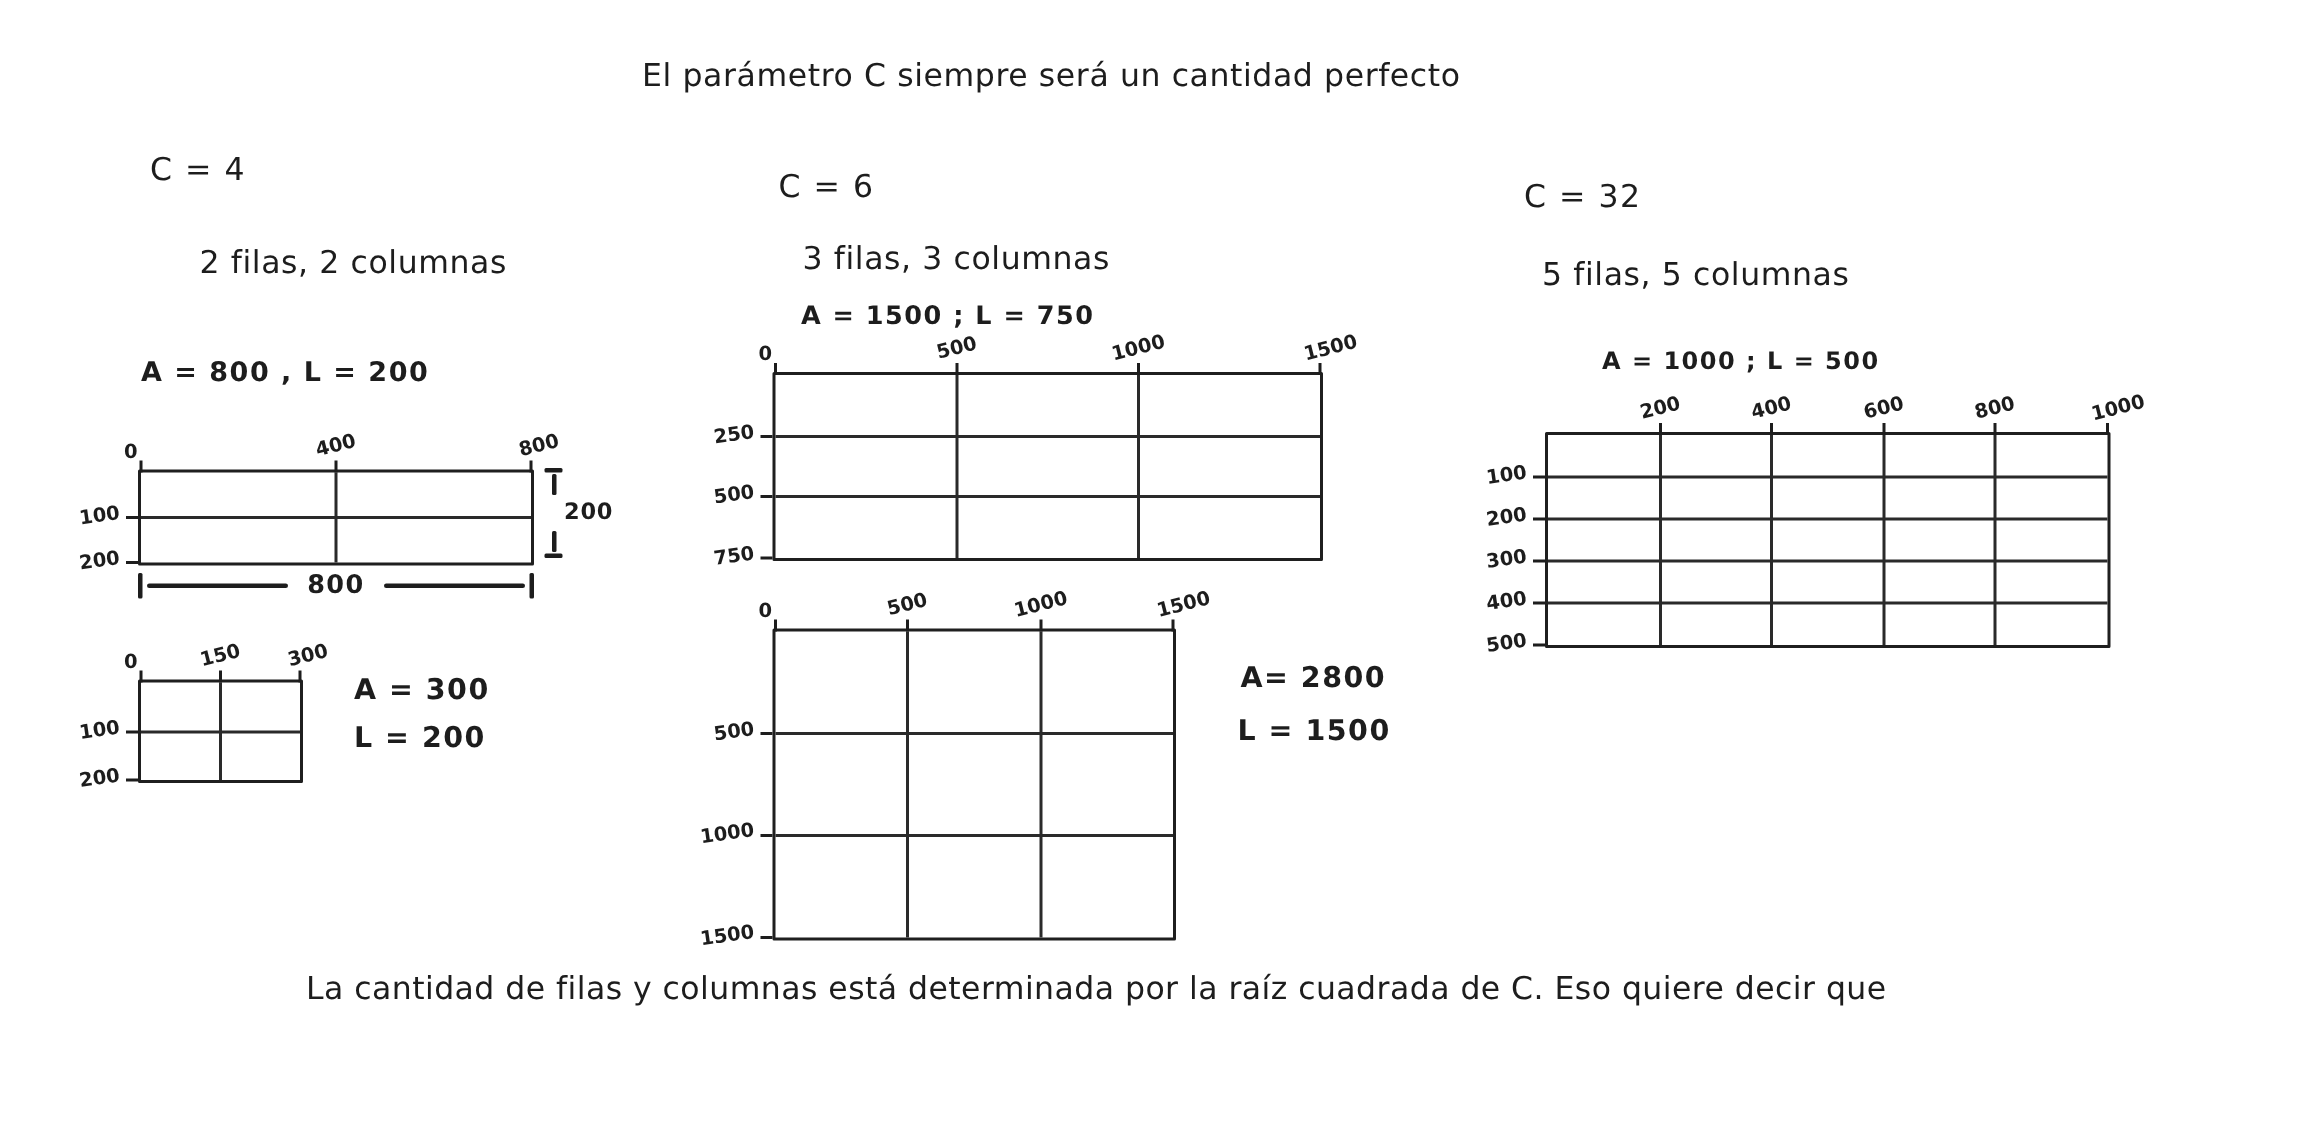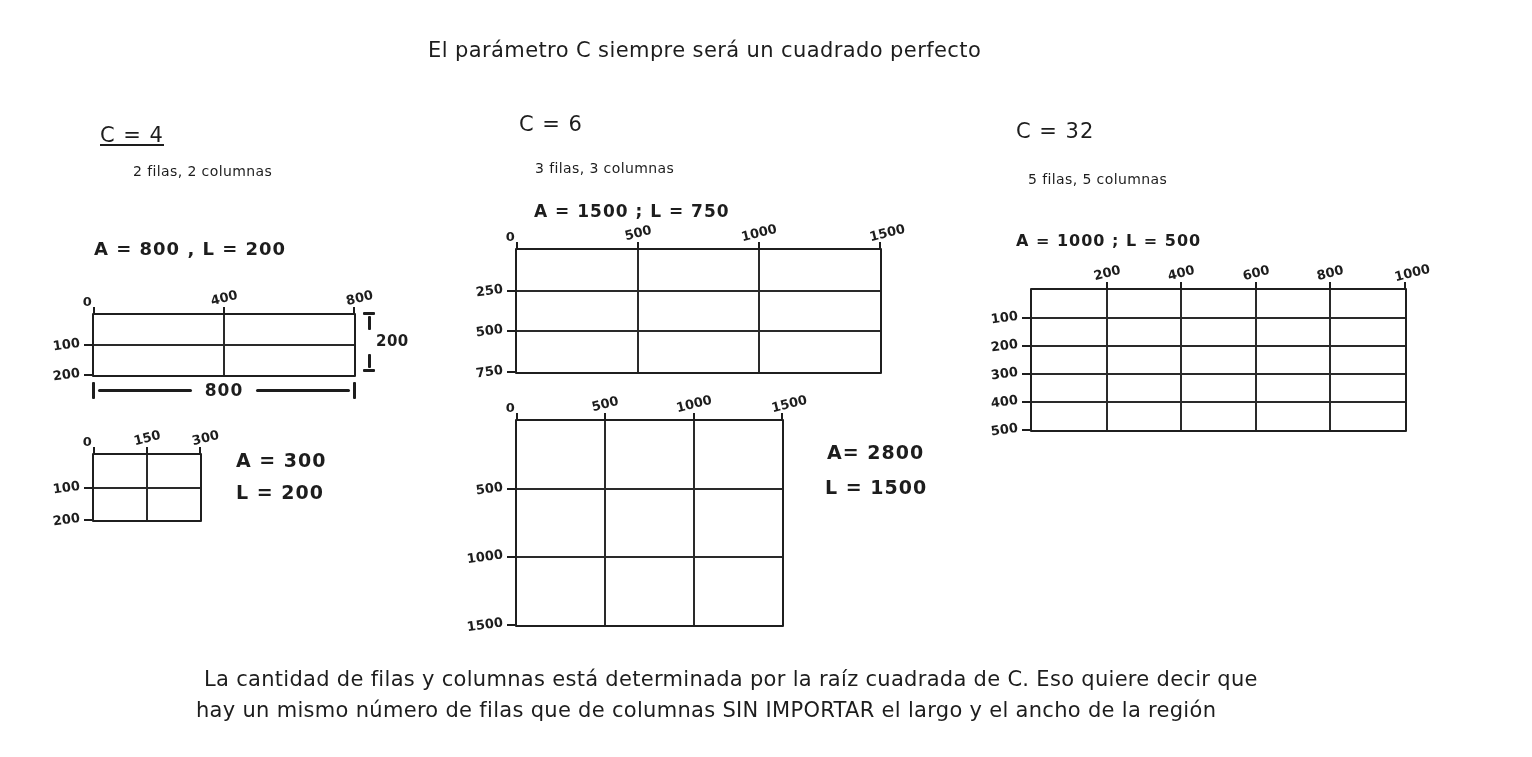--- a/index.html
+++ b/index.html
@@ -3,21 +3,21 @@
 <meta charset="utf-8">
 <style>
   html,body{margin:0;padding:0;background:#fff;}
   .canvas{
     position:relative;width:1532px;height:757px;background:#ffffff;
     color:#1d1d1d;font-family:"DejaVu Sans",sans-serif;overflow:hidden;
   }
   .txt{position:absolute;white-space:nowrap;letter-spacing:.4px;}
   .title{font-size:21px;}
   .heading{font-size:21px;letter-spacing:1px;}
-  .subtitle{font-size:14px;}
+  .subtitle{font-size:21px;}
   .formula{font-weight:bold;letter-spacing:1px;}
   .f18{font-size:18px;} .f17{font-size:17px;} .f16{font-size:16px;} .f19{font-size:19px;}
   .footer{position:absolute;font-size:21px;line-height:31px;letter-spacing:.3px;white-space:nowrap;}
   .footer .l1{margin-left:8px;}
 
   
   .grid{position:absolute;border:2px solid #1f1f1f;border-radius:1px;}
   .vline{position:absolute;top:0;bottom:0;width:2px;background:#2a2a2a;}
   .hline{position:absolute;left:0;right:0;height:2px;background:#2a2a2a;}
   .xtick{position:absolute;top:-8px;height:8px;width:2px;background:#1d1d1d;}
@@ -38,23 +38,23 @@
   .dv-cap{width:12px;height:3px;background:#1d1d1d;border-radius:1px;}
   .dv-line{width:3px;height:14px;background:#1d1d1d;border-radius:1px;margin:1px 0;}
   .dv-gap{height:22px;}
   .dv-label{position:absolute;font-weight:bold;font-size:15px;letter-spacing:.5px;}
 </style>
 </head>
 <body>
 
 <div class="canvas">
 
-  <span class="txt title" style="left:428px;top:38px;">El parámetro C siempre será un cuadrado perfecto</span>
+  <span class="txt title" style="left:428px;top:38px;">El parámetro C siempre será un cantidad perfecto</span>
 
-  <span class="txt heading" style="left:100px;top:123px;text-decoration:underline;">C = 4</span>
+  <span class="txt heading" style="left:100px;top:101px;">C = 4</span>
   <span class="txt subtitle" style="left:133px;top:163px;">2 filas, 2 columnas</span>
   <span class="txt formula f18" style="left:94px;top:238px;text-align:center;">A = 800 ,   L = 200</span>
 
   <div class="grid" style="left:92px;top:313px;width:260px;height:60px;">
       <div class="vline" style="left: calc(50% - 1px);"></div>
       <div class="hline" style="top: calc(50% - 1px);"></div>
       <div class="xtick" style="left: calc(0% - 1px);"></div>
       <span class="xlab x0" style="left: 0%;">0</span>
       <div class="xtick" style="left: calc(50% - 1px);"></div>
       <span class="xlab" style="left: 50%;">400</span>
@@ -143,21 +143,21 @@
       <div class="ytick" style="top: calc(66.6667% - 1px);"></div>
       <span class="ylab" style="top: 66.6667%;">1000</span>
       <div class="ytick" style="top: calc(100% - 1px);"></div>
       <span class="ylab" style="top: 100%;">1500</span>
     </div>
   <span class="txt formula f19" style="left:827px;top:441px;">A= 2800</span>
   <span class="txt formula f19" style="left:825px;top:476px;">L = 1500</span>
 
   <span class="txt heading" style="left:1016px;top:119px;">C = 32</span>
   <span class="txt subtitle" style="left:1028px;top:171px;">5 filas, 5 columnas</span>
-  <span class="txt formula f16" style="left:1016px;top:231px;">A = 1000  ;   L = 500</span>
+  <span class="txt formula f16" style="left:1068px;top:231px;">A = 1000  ;   L = 500</span>
 
   <div class="grid" style="left:1030px;top:288px;width:373px;height:140px;">
       <div class="vline" style="left: calc(20% - 1px);"></div>
       <div class="vline" style="left: calc(40% - 1px);"></div>
       <div class="vline" style="left: calc(60% - 1px);"></div>
       <div class="vline" style="left: calc(80% - 1px);"></div>
       <div class="hline" style="top: calc(20% - 1px);"></div>
       <div class="hline" style="top: calc(40% - 1px);"></div>
       <div class="hline" style="top: calc(60% - 1px);"></div>
       <div class="hline" style="top: calc(80% - 1px);"></div>
@@ -176,18 +176,17 @@
       <div class="ytick" style="top: calc(40% - 1px);"></div>
       <span class="ylab" style="top: 40%;">200</span>
       <div class="ytick" style="top: calc(60% - 1px);"></div>
       <span class="ylab" style="top: 60%;">300</span>
       <div class="ytick" style="top: calc(80% - 1px);"></div>
       <span class="ylab" style="top: 80%;">400</span>
       <div class="ytick" style="top: calc(100% - 1px);"></div>
       <span class="ylab" style="top: 100%;">500</span>
     </div>
 
-  <div class="footer" style="left:196px;top:644px;margin-top:20px;">
+  <div class="footer" style="left:196px;top:644px;">
     <div class="l1">La cantidad de filas y columnas está determinada por la raíz cuadrada de C. Eso quiere decir que</div>
-    <div>hay un mismo número de filas que de columnas SIN IMPORTAR el largo y el ancho de la región</div>
   </div>
 
 </div>
 
 </body></html>

